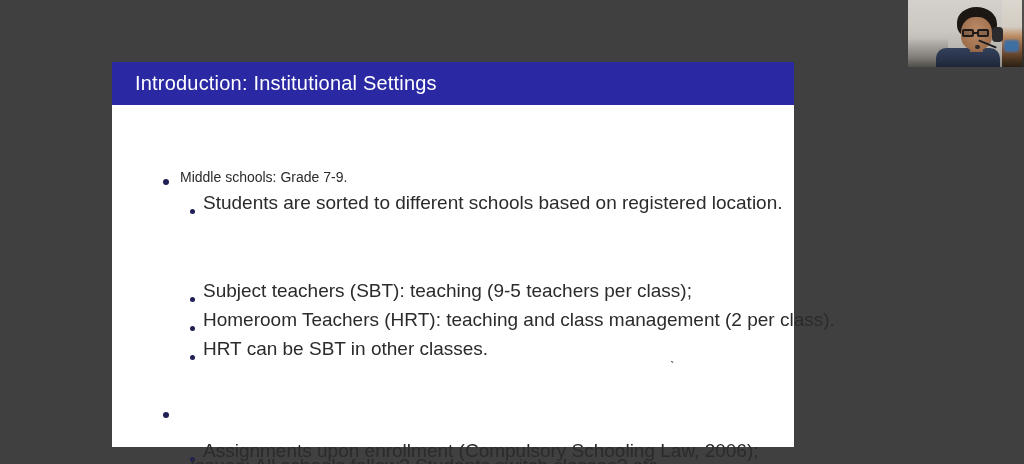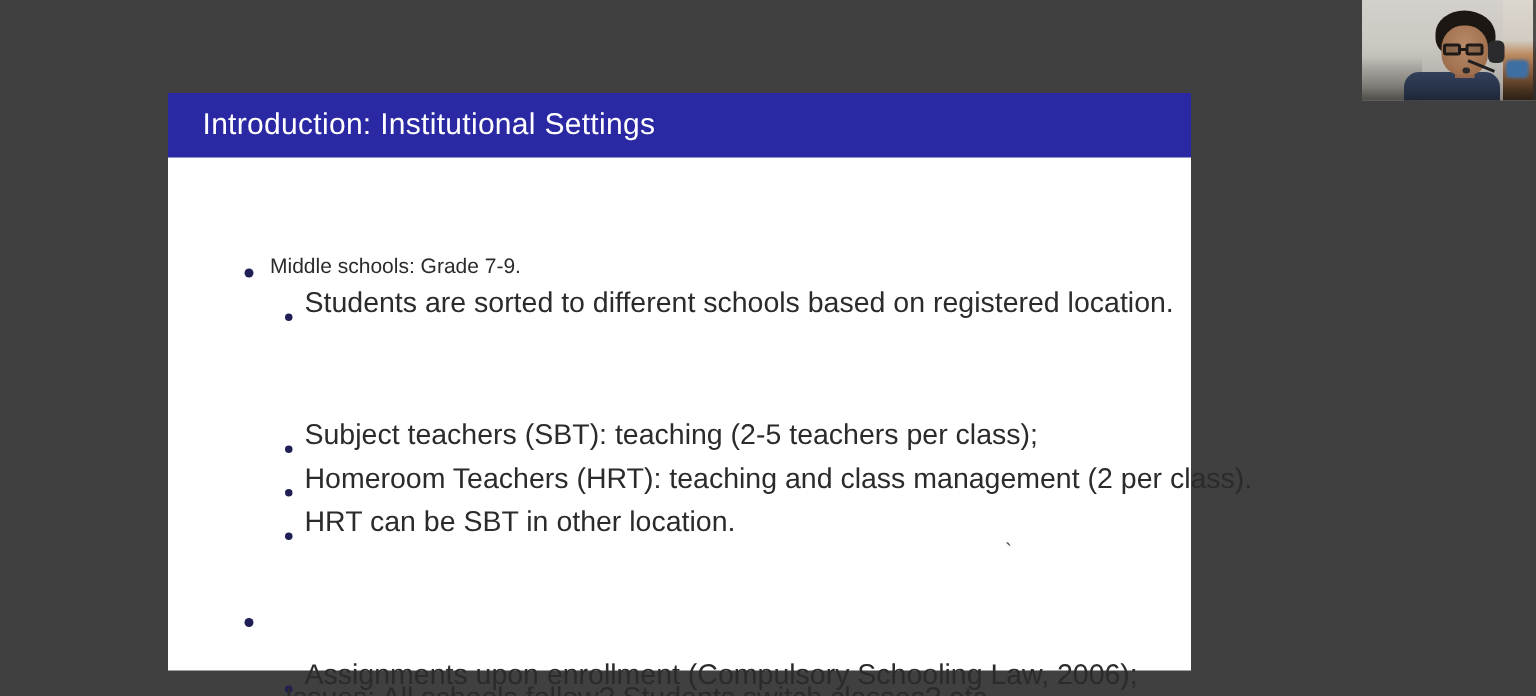--- a/index.html
+++ b/index.html
@@ -126,29 +126,29 @@
       <div class="bullet-row level1" style="top:62px">
         <span class="dot"></span>
         <span class="txt">Middle schools: Grade 7-9.</span>
       </div>
       <div class="bullet-row level2" style="top:91px">
         <span class="dot"></span>
         <span class="txt">Students are sorted to different schools based on registered location.</span>
       </div>
       <div class="bullet-row level2" style="top:179px">
         <span class="dot"></span>
-        <span class="txt">Subject teachers (SBT): teaching (2-5 teachers per class);</span>
+        <span class="txt">Subject teachers (SBT): teaching (9-5 teachers per class);</span>
       </div>
       <div class="bullet-row level2" style="top:208px">
         <span class="dot"></span>
         <span class="txt">Homeroom Teachers (HRT): teaching and class management (2 per class).</span>
       </div>
       <div class="bullet-row level2" style="top:237px">
         <span class="dot"></span>
-        <span class="txt">HRT can be SBT in other location.</span>
+        <span class="txt">HRT can be SBT in other classes.</span>
       </div>
       <div class="bullet-row level1" style="top:295px">
         <span class="dot"></span>
       </div>
       <div class="bullet-row level2" style="top:339px">
         <span class="dot"></span>
         <span class="txt">Assignments upon enrollment (Compulsory Schooling Law, 2006);</span>
       </div>
       <div class="bullet-row level2" style="top:354px">
 

